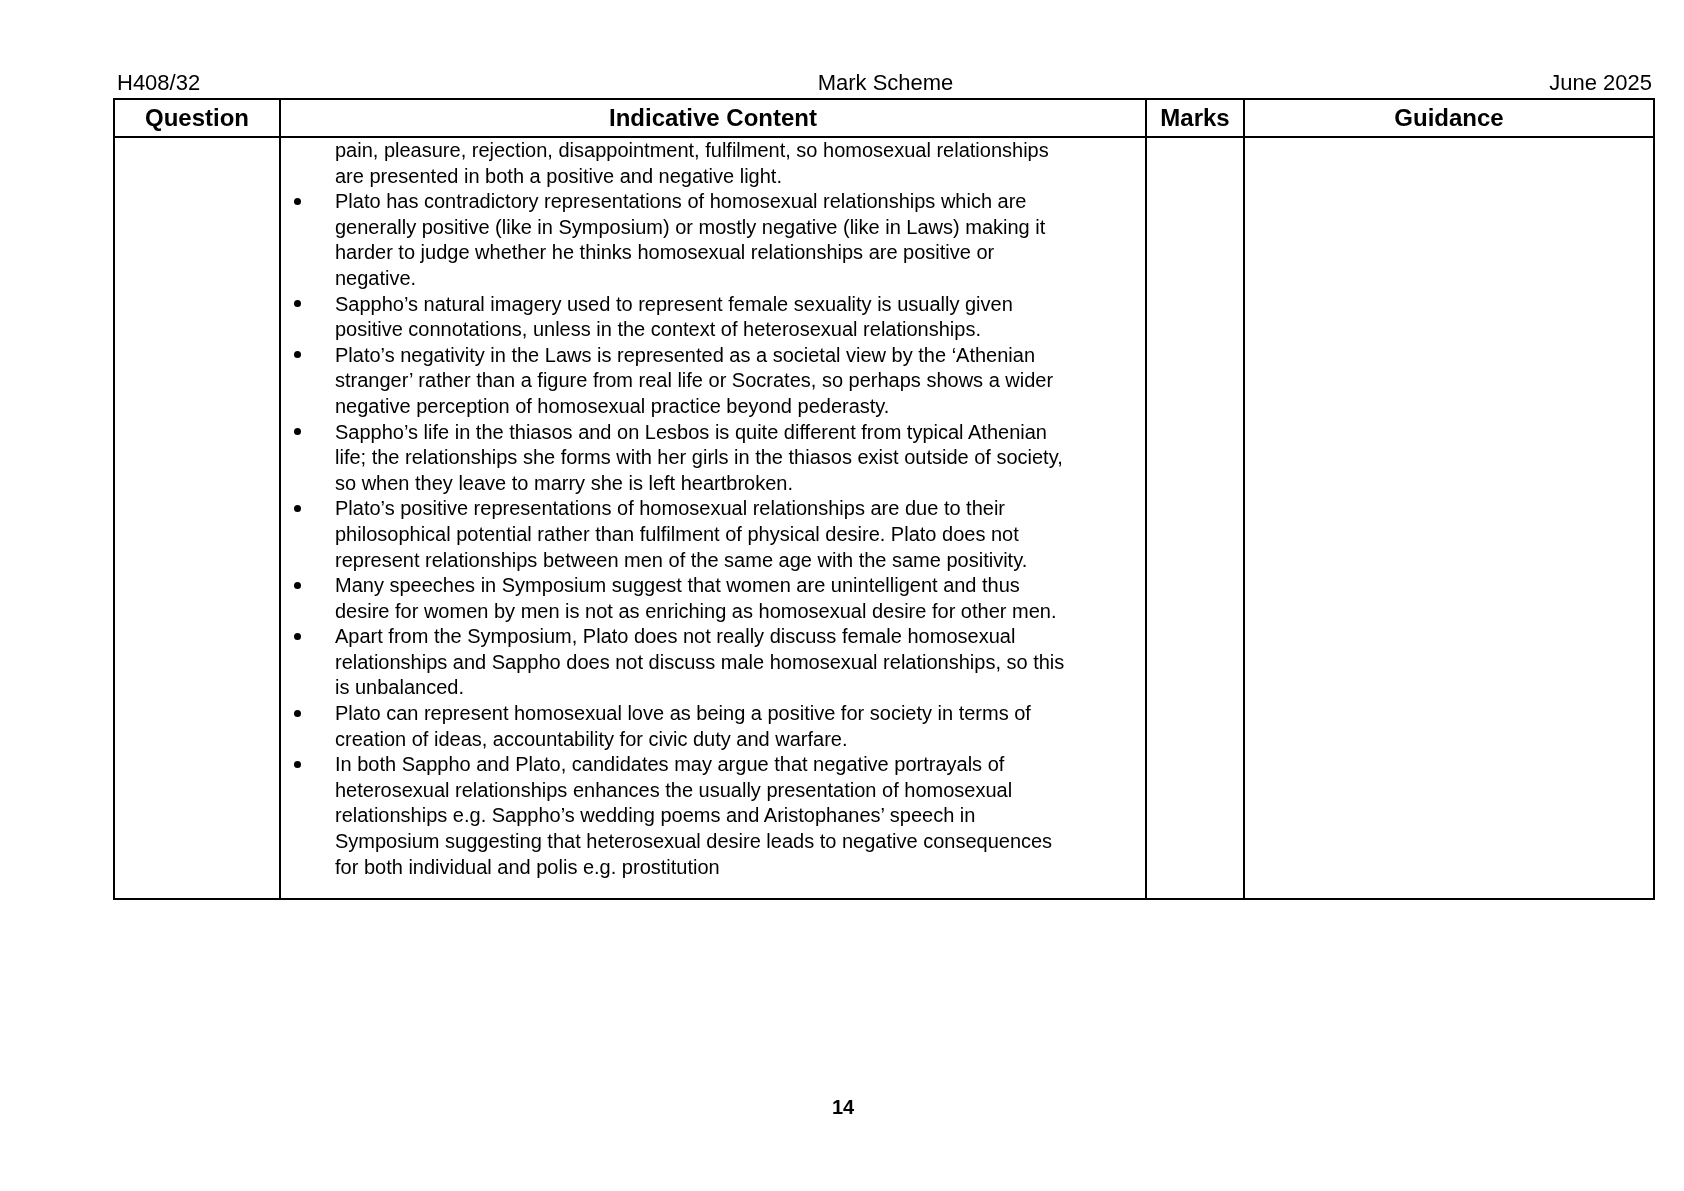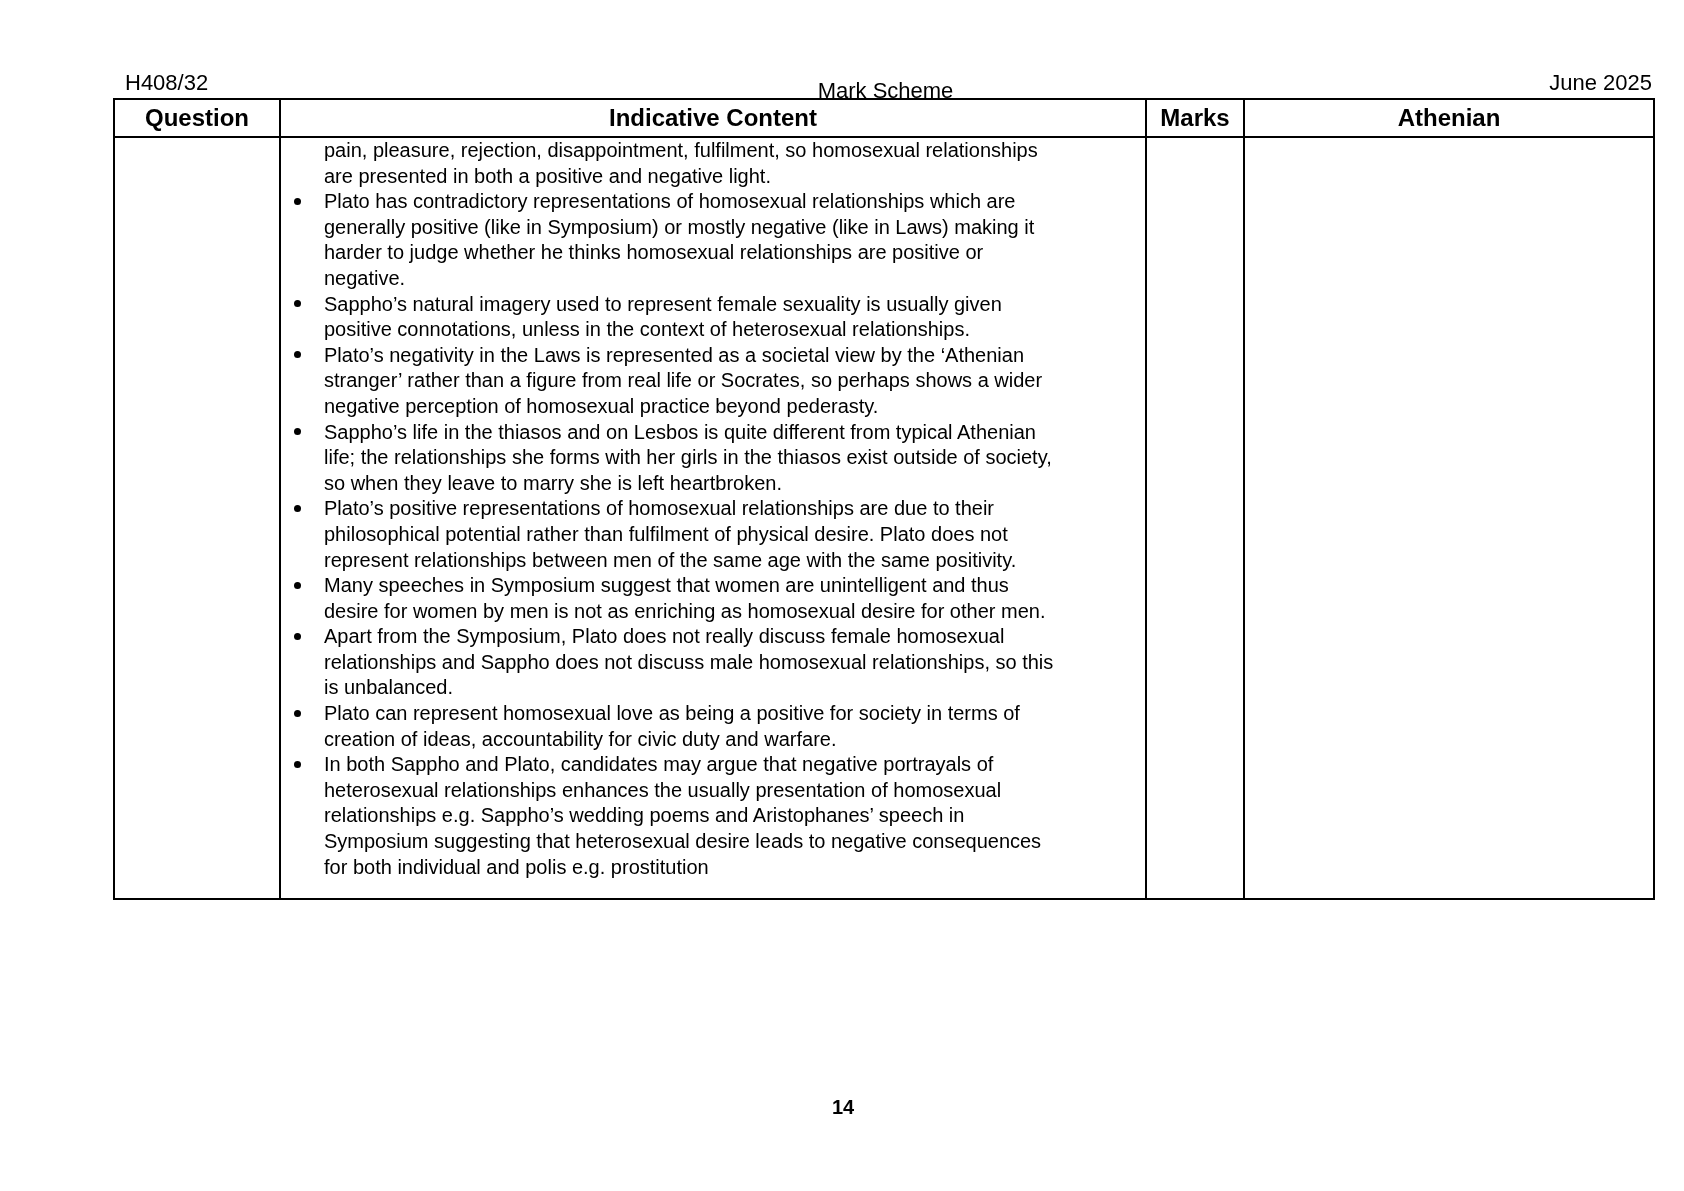--- a/index.html
+++ b/index.html
@@ -4,43 +4,43 @@
 <style>
   html, body { margin: 0; padding: 0; background: #ffffff; }
   body {
     width: 1684px; height: 1191px; position: relative; overflow: hidden;
     font-family: "Liberation Sans", sans-serif; color: #000;
   }
   .running-header {
     position: absolute; left: 113px; width: 1539px; top: 70px; height: 26px;
     font-size: 22px; line-height: 26px;
   }
-  .running-header .left { position: absolute; left: 12px; top: 0; }
-  .running-header .center { position: absolute; left: 0; right: 0; text-align: center; top: 8px; padding-left: 6px; }
+  .running-header .left { position: absolute; left: 4px; top: 0; }
+  .running-header .center { position: absolute; left: 0; right: 0; text-align: center; top: 0; padding-left: 6px; }
   .running-header .right { position: absolute; right: 0; top: 0; }
 
   table.scheme {
     position: absolute; left: 113px; top: 98px;
     width: 1540px; border-collapse: collapse; table-layout: fixed;
   }
   table.scheme th, table.scheme td {
     border: 2px solid #000; padding: 0; vertical-align: top;
   }
   table.scheme th {
     height: 36px; font-size: 24px; font-weight: bold; text-align: center; vertical-align: middle;
   }
   col.c-question { width: 166px; }
   col.c-content { width: 866px; }
   col.c-marks { width: 98px; }
   col.c-guidance { width: 410px; }
 
   td.content-cell { padding: 4px 10px 4px 0; }
   ul.points { list-style: none; margin: 0; padding: 0; }
   ul.points li {
-    position: relative; padding-left: 43px; font-size: 20px; line-height: 25.6px;
+    position: relative; padding-left: 54px; font-size: 20px; line-height: 25.6px;
   }
   ul.points li .bullet {
     position: absolute; left: 11px; top: 0; width: 10px; text-align: center;
   }
   ul.points li .bullet::before {
     content: ""; display: inline-block; width: 7px; height: 7px; border-radius: 50%;
     background: #000; vertical-align: middle; margin-top: -3px;
   }
   .line { display: block; white-space: nowrap; }
   .it { }
@@ -65,21 +65,21 @@
     <col class="c-question">
       <col class="c-content">
       <col class="c-marks">
       <col class="c-guidance">
   </colgroup>
   <thead>
     <tr>
       <th>Question</th>
       <th>Indicative Content</th>
       <th>Marks</th>
-      <th>Athenian</th>
+      <th>Guidance</th>
     </tr>
   </thead>
   <tbody>
     <tr>
       <td class="body-row"></td>
       <td class="content-cell">
         <ul class="points" id="points-list">
             <li>
               <span class="line"><span>pain, pleasure, rejection, disappointment, fulfilment, so homosexual relationships</span></span>
               <span class="line"><span>are presented in both a positive and negative light.</span></span>

